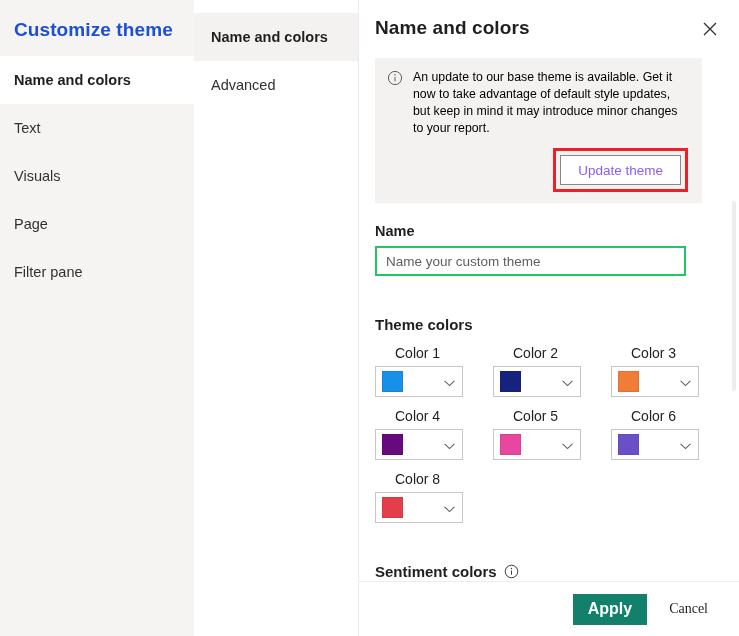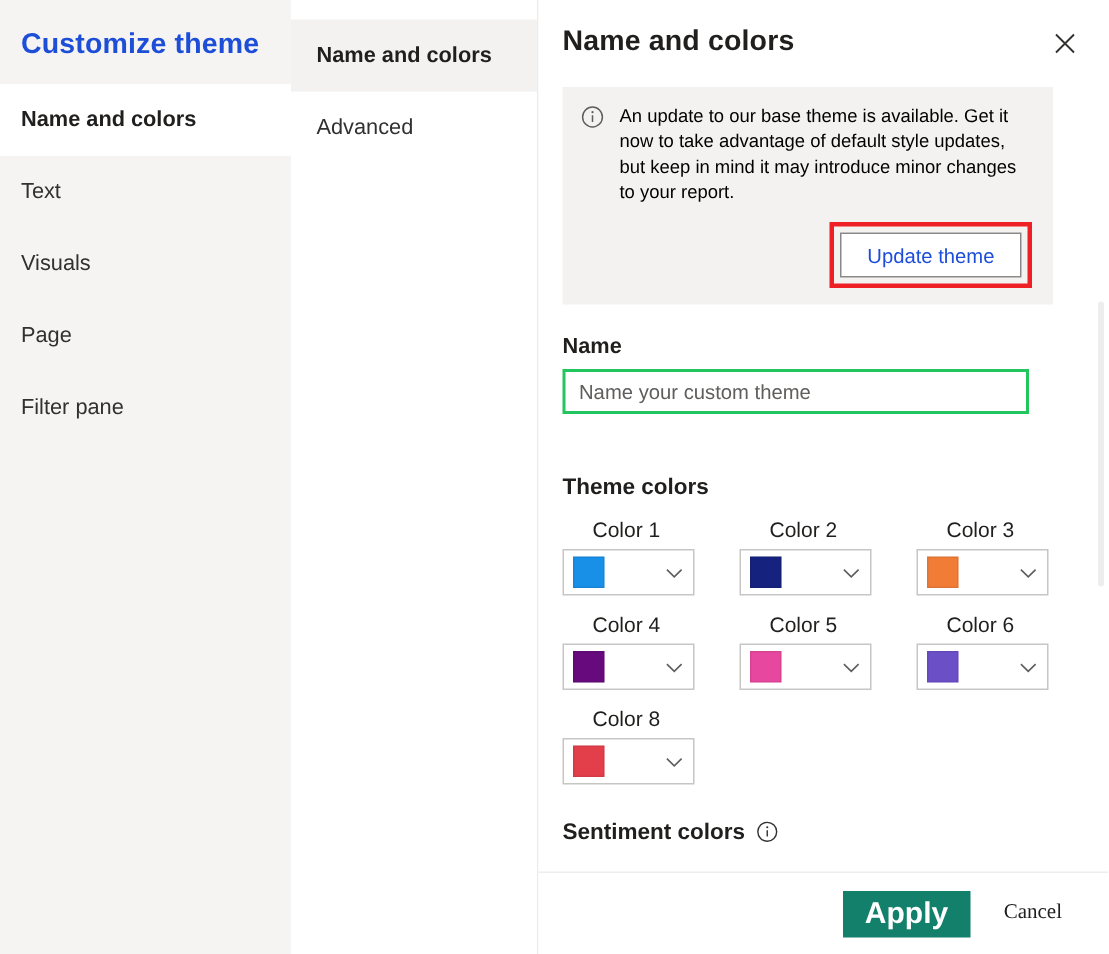--- a/index.html
+++ b/index.html
@@ -138,21 +138,21 @@
     padding: 4px;
     display: inline-block;
     background: transparent;
   }
   .update-btn {
     background: #ffffff;
     border: 1px solid #8a8886;
     height: 30px;
     padding: 0 17px;
     font-size: 13.5px;
-    color: #1d4ed8;
+    color: #8b5cf6;
     font-family: "Liberation Sans", sans-serif;
     cursor: pointer;
     white-space: nowrap;
   }
 
   
   .field-label {
     font-size: 14.5px;
     font-weight: 600;
     color: #201f1e;
@@ -208,21 +208,21 @@
   .swatch {
     width: 21px; height: 21px;
     border: 1px solid rgba(0,0,0,.07);
   }
   .chev { color: #605e5c; display: block; }
 
   .sentiment-title {
     font-size: 15px;
     font-weight: 600;
     color: #201f1e;
-    margin-top: 23px;
+    margin-top: 40px;
     display: flex;
     align-items: center;
     gap: 7px;
   }
   .info-circle {
     width: 15px; height: 15px;
     color: #323130;
     display: inline-block;
   }
 
@@ -258,21 +258,21 @@
     gap: 8px;
     padding-right: 17px;
   }
   .btn-apply {
     background: #12806a;
     color: #ffffff;
     border: none;
     height: 31px;
     min-width: 73px;
     padding: 0 15px;
-    font-size: 20px;
+    font-size: 16px;
     font-weight: 600;
     font-family: "Liberation Sans", sans-serif;
     cursor: pointer;
   }
   .btn-cancel {
     background: transparent;
     border: none;
     height: 31px;
     padding: 0 14px;
     font-size: 14px;

